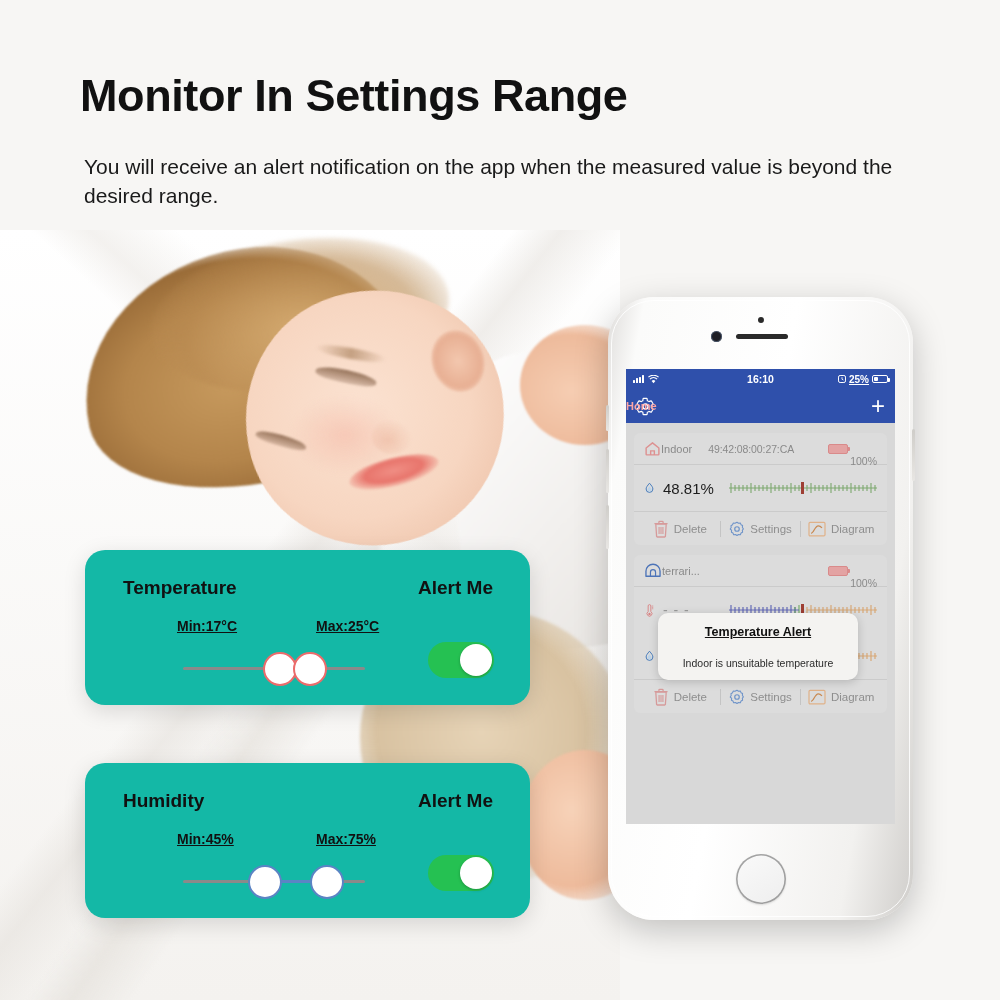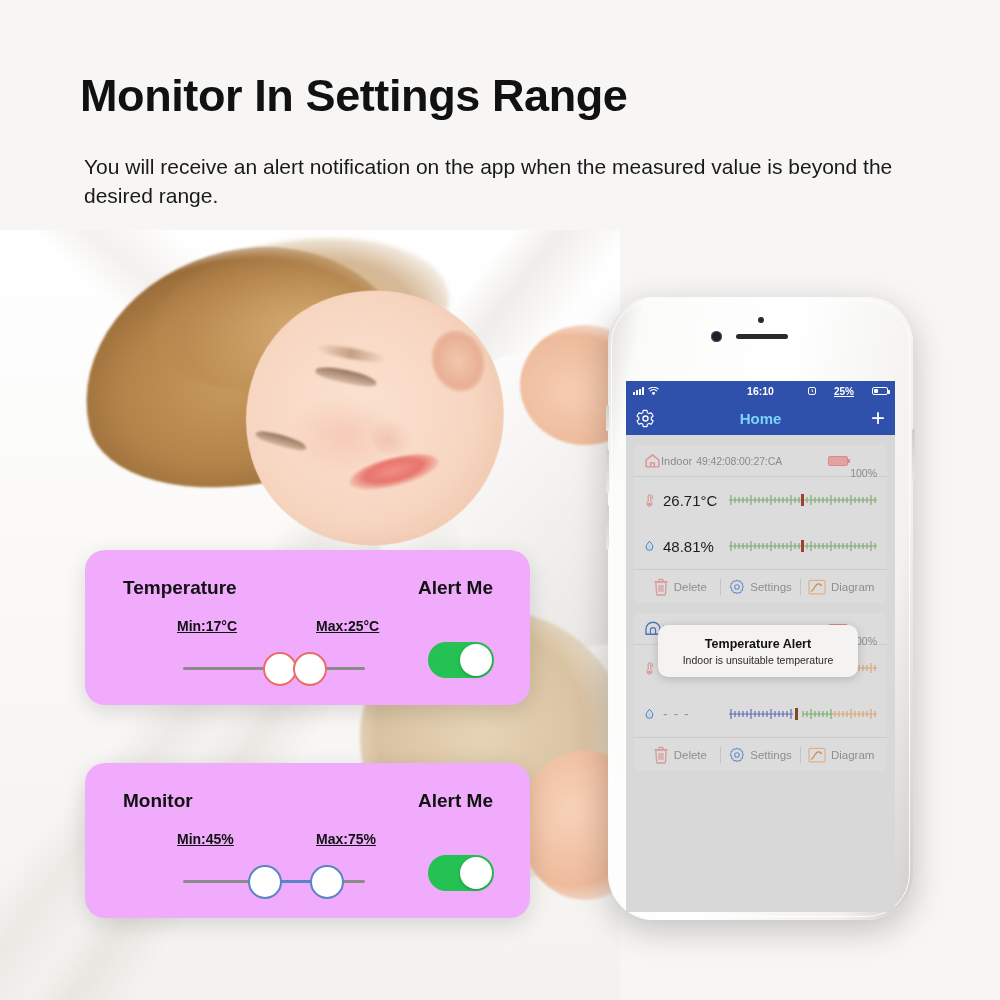--- a/index.html
+++ b/index.html
@@ -109,21 +109,21 @@
     white-space:nowrap;
   }
   .subtitle{
     position:absolute; left:84px; top:153px; width:820px;
     font-size:21px; color:#1a1a1a; line-height:1.38;
   }
 
   
   .card{
     position:absolute; left:85px; width:445px; height:155px;
-    background:#f0abfc; border-radius:20px;
+    background:#14b8a6; border-radius:20px;
     box-shadow:0 6px 22px rgba(0,0,0,.13);
   }
   .card.temp{ top:550px; }
   .card.humi{ top:763px; }
   .card-title{
     position:absolute; left:38px; top:27px;
     font-size:19px; font-weight:bold; color:#111;
   }
   .alert-label{
     position:absolute; right:37px; top:27px;
@@ -188,65 +188,65 @@
     border-radius:3px; background:#2a2a2a;
   }
   .home-btn{
     position:absolute; left:50%; bottom:16px; margin-left:-25px;
     width:50px; height:50px; border-radius:50%;
     background:linear-gradient(145deg,#fafafa,#eeeeee);
     box-shadow:inset 0 0 0 1.6px rgba(60,60,60,.45), 0 1px 2px rgba(0,0,0,.12);
   }
 
   .screen{
-    position:absolute; left:18px; top:84px; width:269px; height:531px;
+    position:absolute; left:18px; top:72px; width:269px; height:455px;
     background:#d8d8d8; overflow:hidden;
   }
 
   
   .statusbar{
     position:relative; height:20px; background:#2f50ab; color:#fff;
     display:flex; align-items:center; padding:0 7px; font-size:10px; font-weight:bold;
   }
   .sb-left{ display:flex; align-items:center; gap:4px; }
   .sb-time{ position:absolute; left:0; right:0; text-align:center; font-size:10.5px; }
-  .sb-right{ margin-left:auto; display:flex; align-items:center; gap:18px; z-index:2;text-decoration:underline; }
+  .sb-right{ margin-left:auto; display:flex; align-items:center; gap:3px; z-index:2;text-decoration:underline; }
   .bars{ display:flex; align-items:flex-end; gap:1px; height:8px; }
   .bars i{ display:block; width:2px; background:#fff; border-radius:.5px; }
   .batt{
     width:16px; height:8px; border:1px solid #fff; border-radius:2px; position:relative;
   }
   .batt::after{
     content:""; position:absolute; right:-3px; top:2px; width:2px; height:4px;
     background:#fff; border-radius:0 1px 1px 0;
   }
   .batt i{ position:absolute; left:1px; top:1px; bottom:1px; width:25%; background:#fff; border-radius:1px; }
 
   
   .navbar{
     height:34px; background:#2f50ab; display:flex; align-items:center;
     padding:0 10px; position:relative;
   }
   .nav-title{
-    position:absolute; left:0; right:0; text-align:center;
-    color:#7dd3fc; font-size:15px; font-weight:bold;
+    position:absolute; left:0; right:0; text-align:left;
+    color:#fca5a5; font-size:11px; font-weight:bold;
   }
   .nav-plus{ margin-left:auto; color:#fff; font-size:24px; line-height:1; font-weight:300; z-index:2;}
 
   .content{ position:relative; height:401px; background:#d8d8d8; padding:10px 8px 0; }
 
   .device-card{
     background:#dcdcdc; border-radius:6px; margin-bottom:10px;
   }
   .dev-head{
     display:flex; align-items:center; height:32px; padding:0 10px;
     border-bottom:1px solid #cbcbcb; 
   }
   .dev-name{ font-size:11px; color:#8a8a8a; }
-  .dev-mac{ font-size:10.5px; color:#8a8a8a; margin-left:4px; letter-spacing:-.1px; }
+  .dev-mac{ font-size:10.5px; color:#8a8a8a; margin-left:16px; letter-spacing:-.1px; }
   .dev-batt{ margin-left:auto; display:flex; align-items:center; gap:2px; }
   .batt-red{
     width:20px; height:10px; border:1.4px solid #d98a8a; border-radius:2px;
     background:#e3a3a3; position:relative;
   }
   .batt-red::after{
     content:""; position:absolute; right:-3px; top:2.5px; width:2.5px; height:4px;
     background:#d98a8a; border-radius:0 1px 1px 0;
   }
   .batt-pct{ font-size:10.5px; color:#8a8a8a;margin-top:25px; }
@@ -268,21 +268,21 @@
   .tool-sep{ width:1px; height:16px; background:#c4c4c4; }
 
   
   .alert-dialog{
     position:absolute; left:32px; top:190px; width:200px;
     background:#f4f3f1; border-radius:10px; overflow:hidden;
     box-shadow:0 2px 10px rgba(0,0,0,.18);
     z-index:10;
   }
   .alert-body{ padding:12px 10px 11px; text-align:center; }
-  .alert-title{ font-size:12.5px; font-weight:bold; color:#111; margin-bottom:3px; }
+  .alert-title{ font-size:12.5px; font-weight:bold; color:#111; margin-bottom:18px;text-decoration:underline; }
   .alert-msg{ font-size:10.5px; color:#2b2b2b; }
   .alert-ok{
     border-top:1px solid #d6d5d3; height:30px; line-height:30px;
     text-align:center; font-size:12px; color:#2f6fd0;
   }
 </style>
 </head>
 <body>
 
 <div class="photo-bg">
@@ -317,21 +317,21 @@
     <div class="track-active" style="left:97px;width:12px;background:#ec6b6b;"></div>
     <div class="knob red" style="left:80px;"></div>
     <div class="knob red" style="left:110px;"></div>
   </div>
   <div class="toggle">
     <div class="thumb"></div>
   </div>
 </div>
 
 <div class="card humi">
-  <div class="card-title">Monitor</div>
+  <div class="card-title">Humidity</div>
   <div class="alert-label">Alert Me</div>
   <div class="minmax min">Min:45%</div>
   <div class="minmax max">Max:75%</div>
   <div class="slider-wrap">
     <div class="track"></div>
     <div class="track-active" style="left:82px;width:62px;background:#5b84c4;"></div>
     <div class="knob blue" style="left:65px;"></div>
     <div class="knob blue" style="left:127px;"></div>
   </div>
   <div class="toggle">
@@ -396,40 +396,20 @@
             <path d="M9.4 21v-5.6h5.2V21" fill="none" stroke="#dd9191" stroke-width="2"></path>
           </svg>
           <span class="dev-name">Indoor</span>
           <span class="dev-mac">49:42:08:00:27:CA</span>
           <span class="dev-batt">
             <span class="batt-red"></span>
             <span class="batt-pct">100%</span>
           </span>
         </div>
 
-        <div class="metric-row">
-          <svg width="19" height="25" viewBox="0 0 24 32">
-            <path d="M12 3.2a2.9 2.9 0 0 1 2.9 2.9v12.3a5.4 5.4 0 1 1-5.8 0V6.1A2.9 2.9 0 0 1 12 3.2z" fill="none" stroke="#d88282" stroke-width="2"></path>
-            <circle cx="12" cy="23.6" r="2.6" fill="#d88282"></circle>
-            <path d="M17.2 6.2h3M17.2 9.2h3M17.2 12.2h3" stroke="#d88282" stroke-width="1.5"></path>
-          </svg>
-          <span class="metric-val">26.71°C</span>
-          <span class="gauge">
-            <svg width="148" height="14" viewBox="0 0 148 14">
-              <g stroke="#7da86e" stroke-width="1">
-                <path d="M0 7h148"></path>
-                <g id="g1"></g>
-              </g>
-              <g stroke="#7da86e" stroke-width="1.1">
-                <path d="M2 2v10M6 4v6M10 4v6M14 4v6M18 4v6M22 2v10M26 4v6M30 4v6M34 4v6M38 4v6M42 2v10M46 4v6M50 4v6M54 4v6M58 4v6M62 2v10M66 4v6M70 4v6M74 4v6M78 4v6M82 2v10M86 4v6M90 4v6M94 4v6M98 4v6M102 2v10M106 4v6M110 4v6M114 4v6M118 4v6M122 2v10M126 4v6M130 4v6M134 4v6M138 4v6M142 2v10M146 4v6"></path>
-              </g>
-              <rect x="72" y="1" width="3" height="12" fill="#9e3f34"></rect>
-            </svg>
-          </span>
-        </div>
 
         <div class="metric-row">
           <svg width="19" height="23" viewBox="0 0 24 28">
             <path d="M12 2.5c4.6 5.4 7.4 9 7.4 12.6A7.4 7.4 0 0 1 4.6 15.1C4.6 11.5 7.4 7.9 12 2.5z" fill="none" stroke="#3b74b9" stroke-width="2"></path>
             <path d="M12 9c2.6 3.3 4.2 5.4 4.2 7.3a4.2 4.2 0 0 1-8.4 0C7.8 14.4 9.4 12.3 12 9z" fill="#bcd4ea"></path>
           </svg>
           <span class="metric-val">48.81%</span>
           <span class="gauge">
             <svg width="148" height="14" viewBox="0 0 148 14">
               <g stroke="#7da86e" stroke-width="1">

